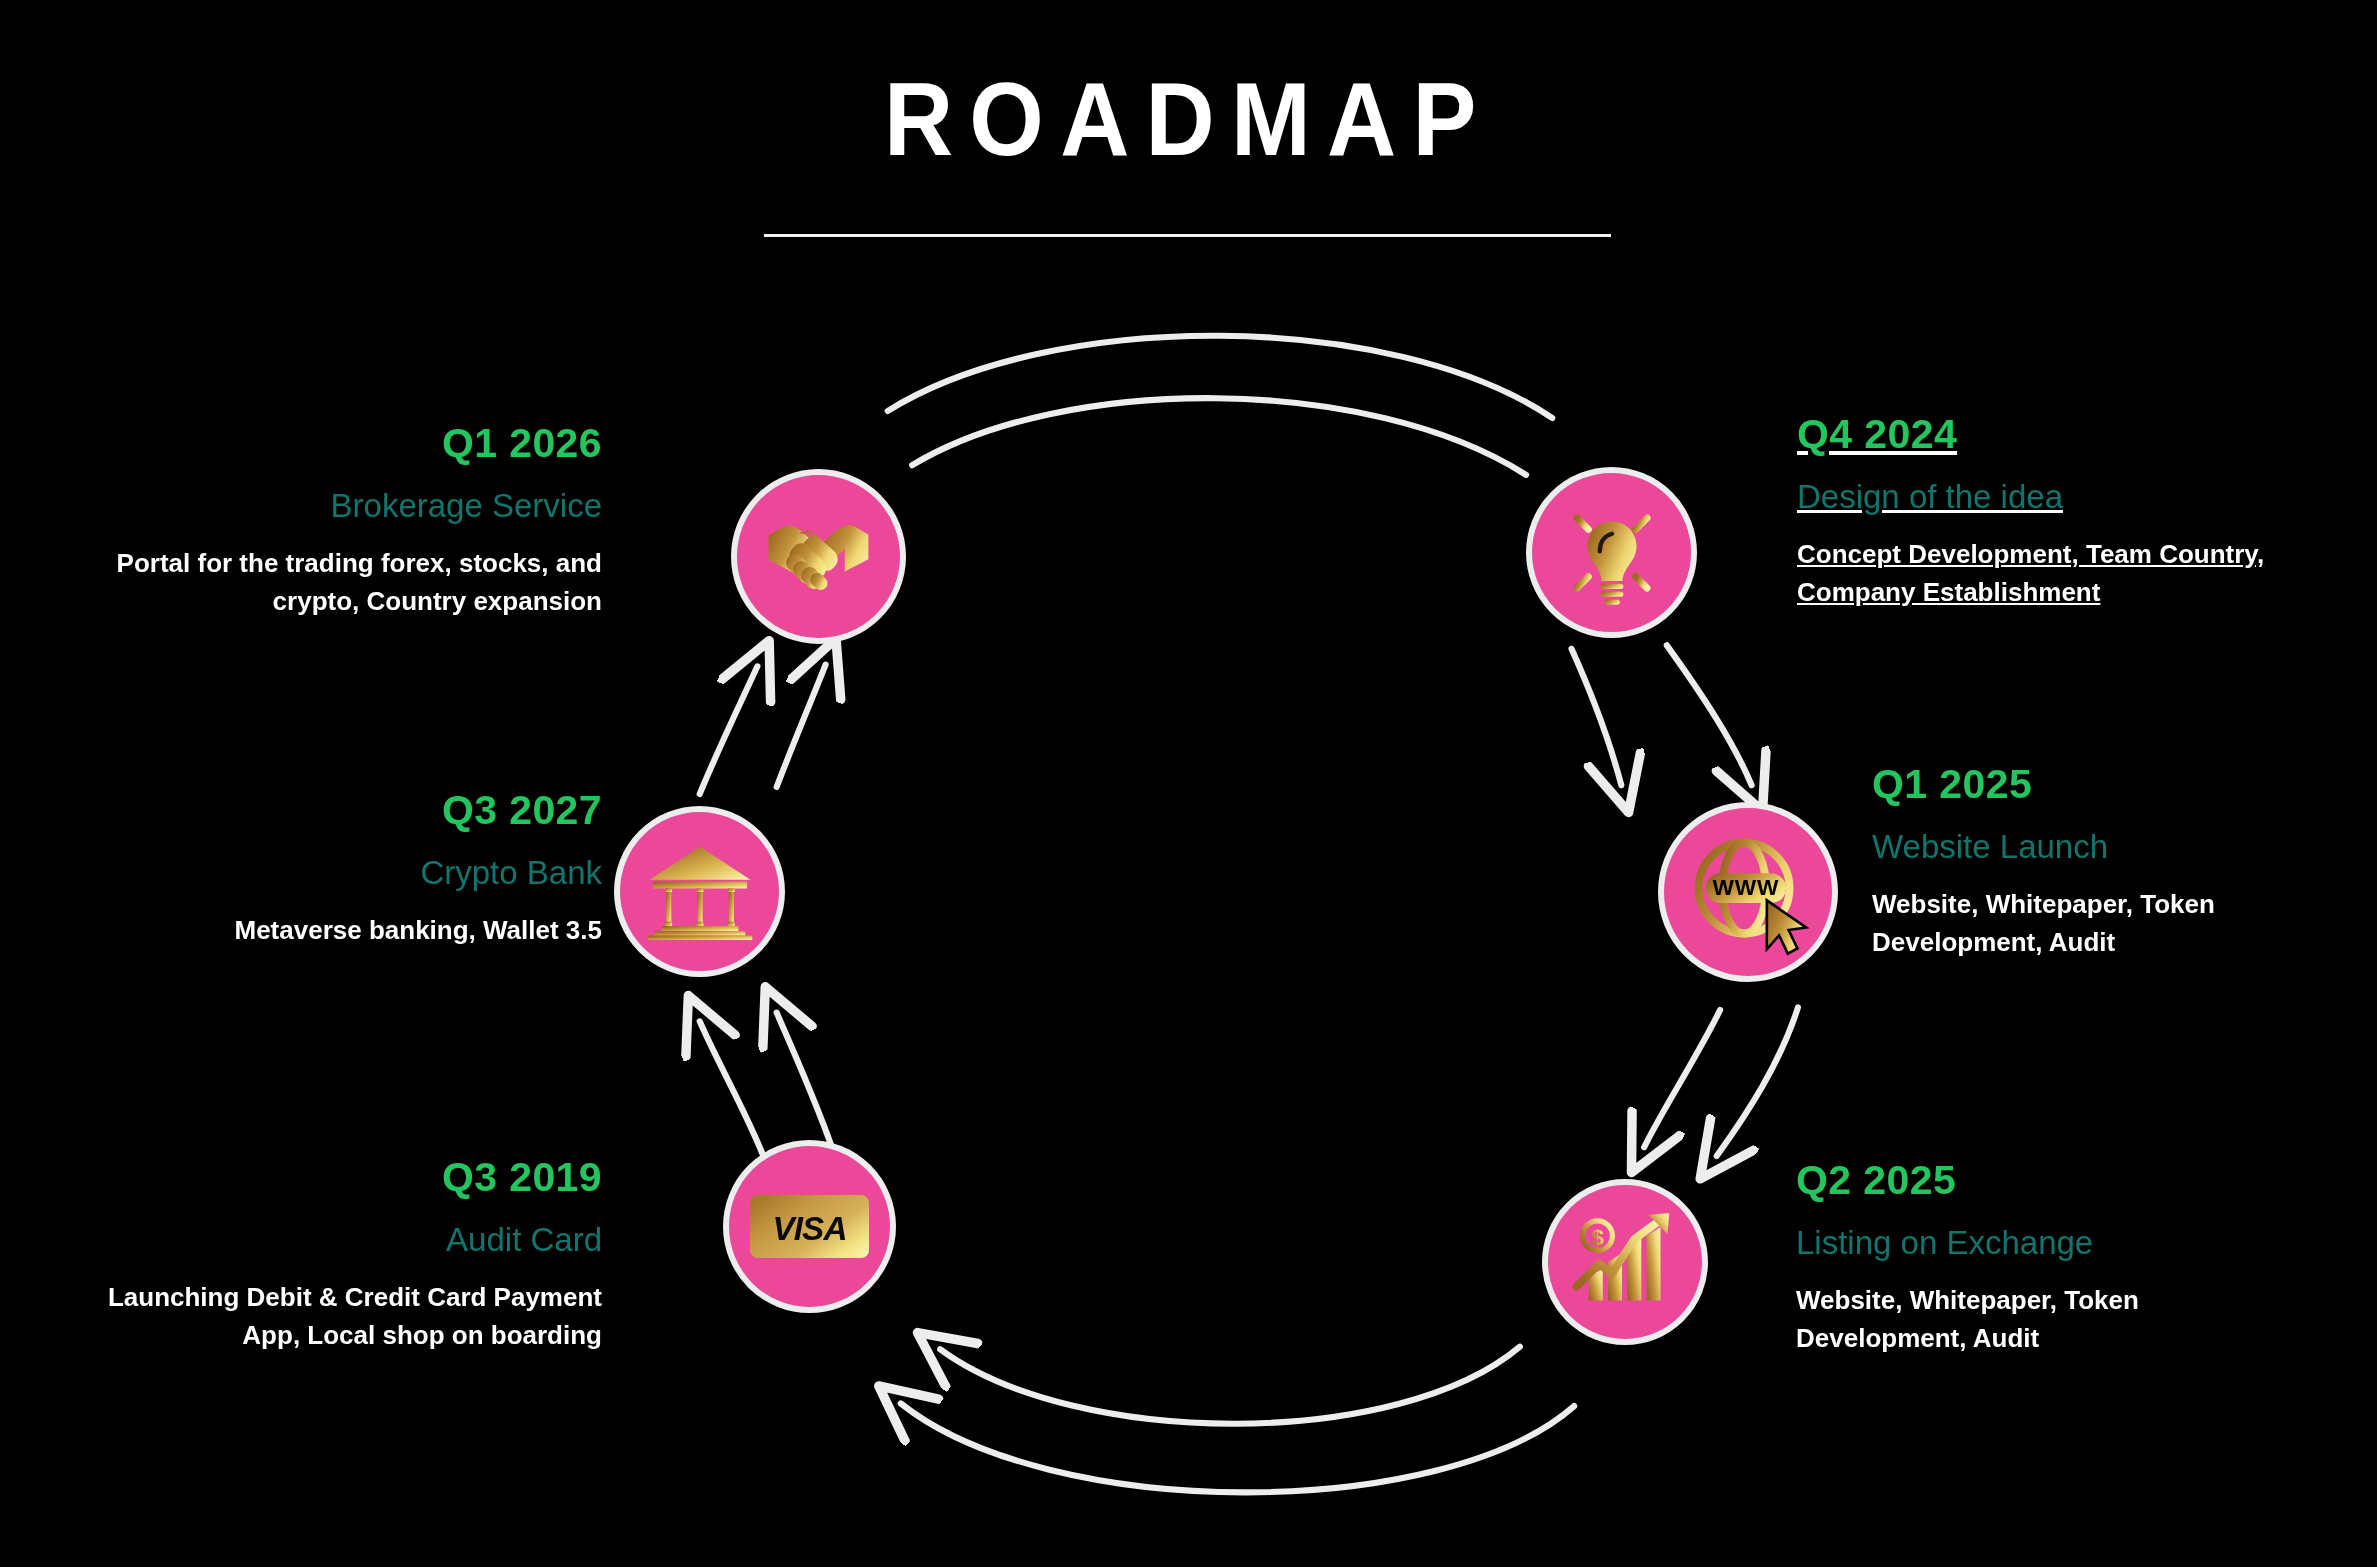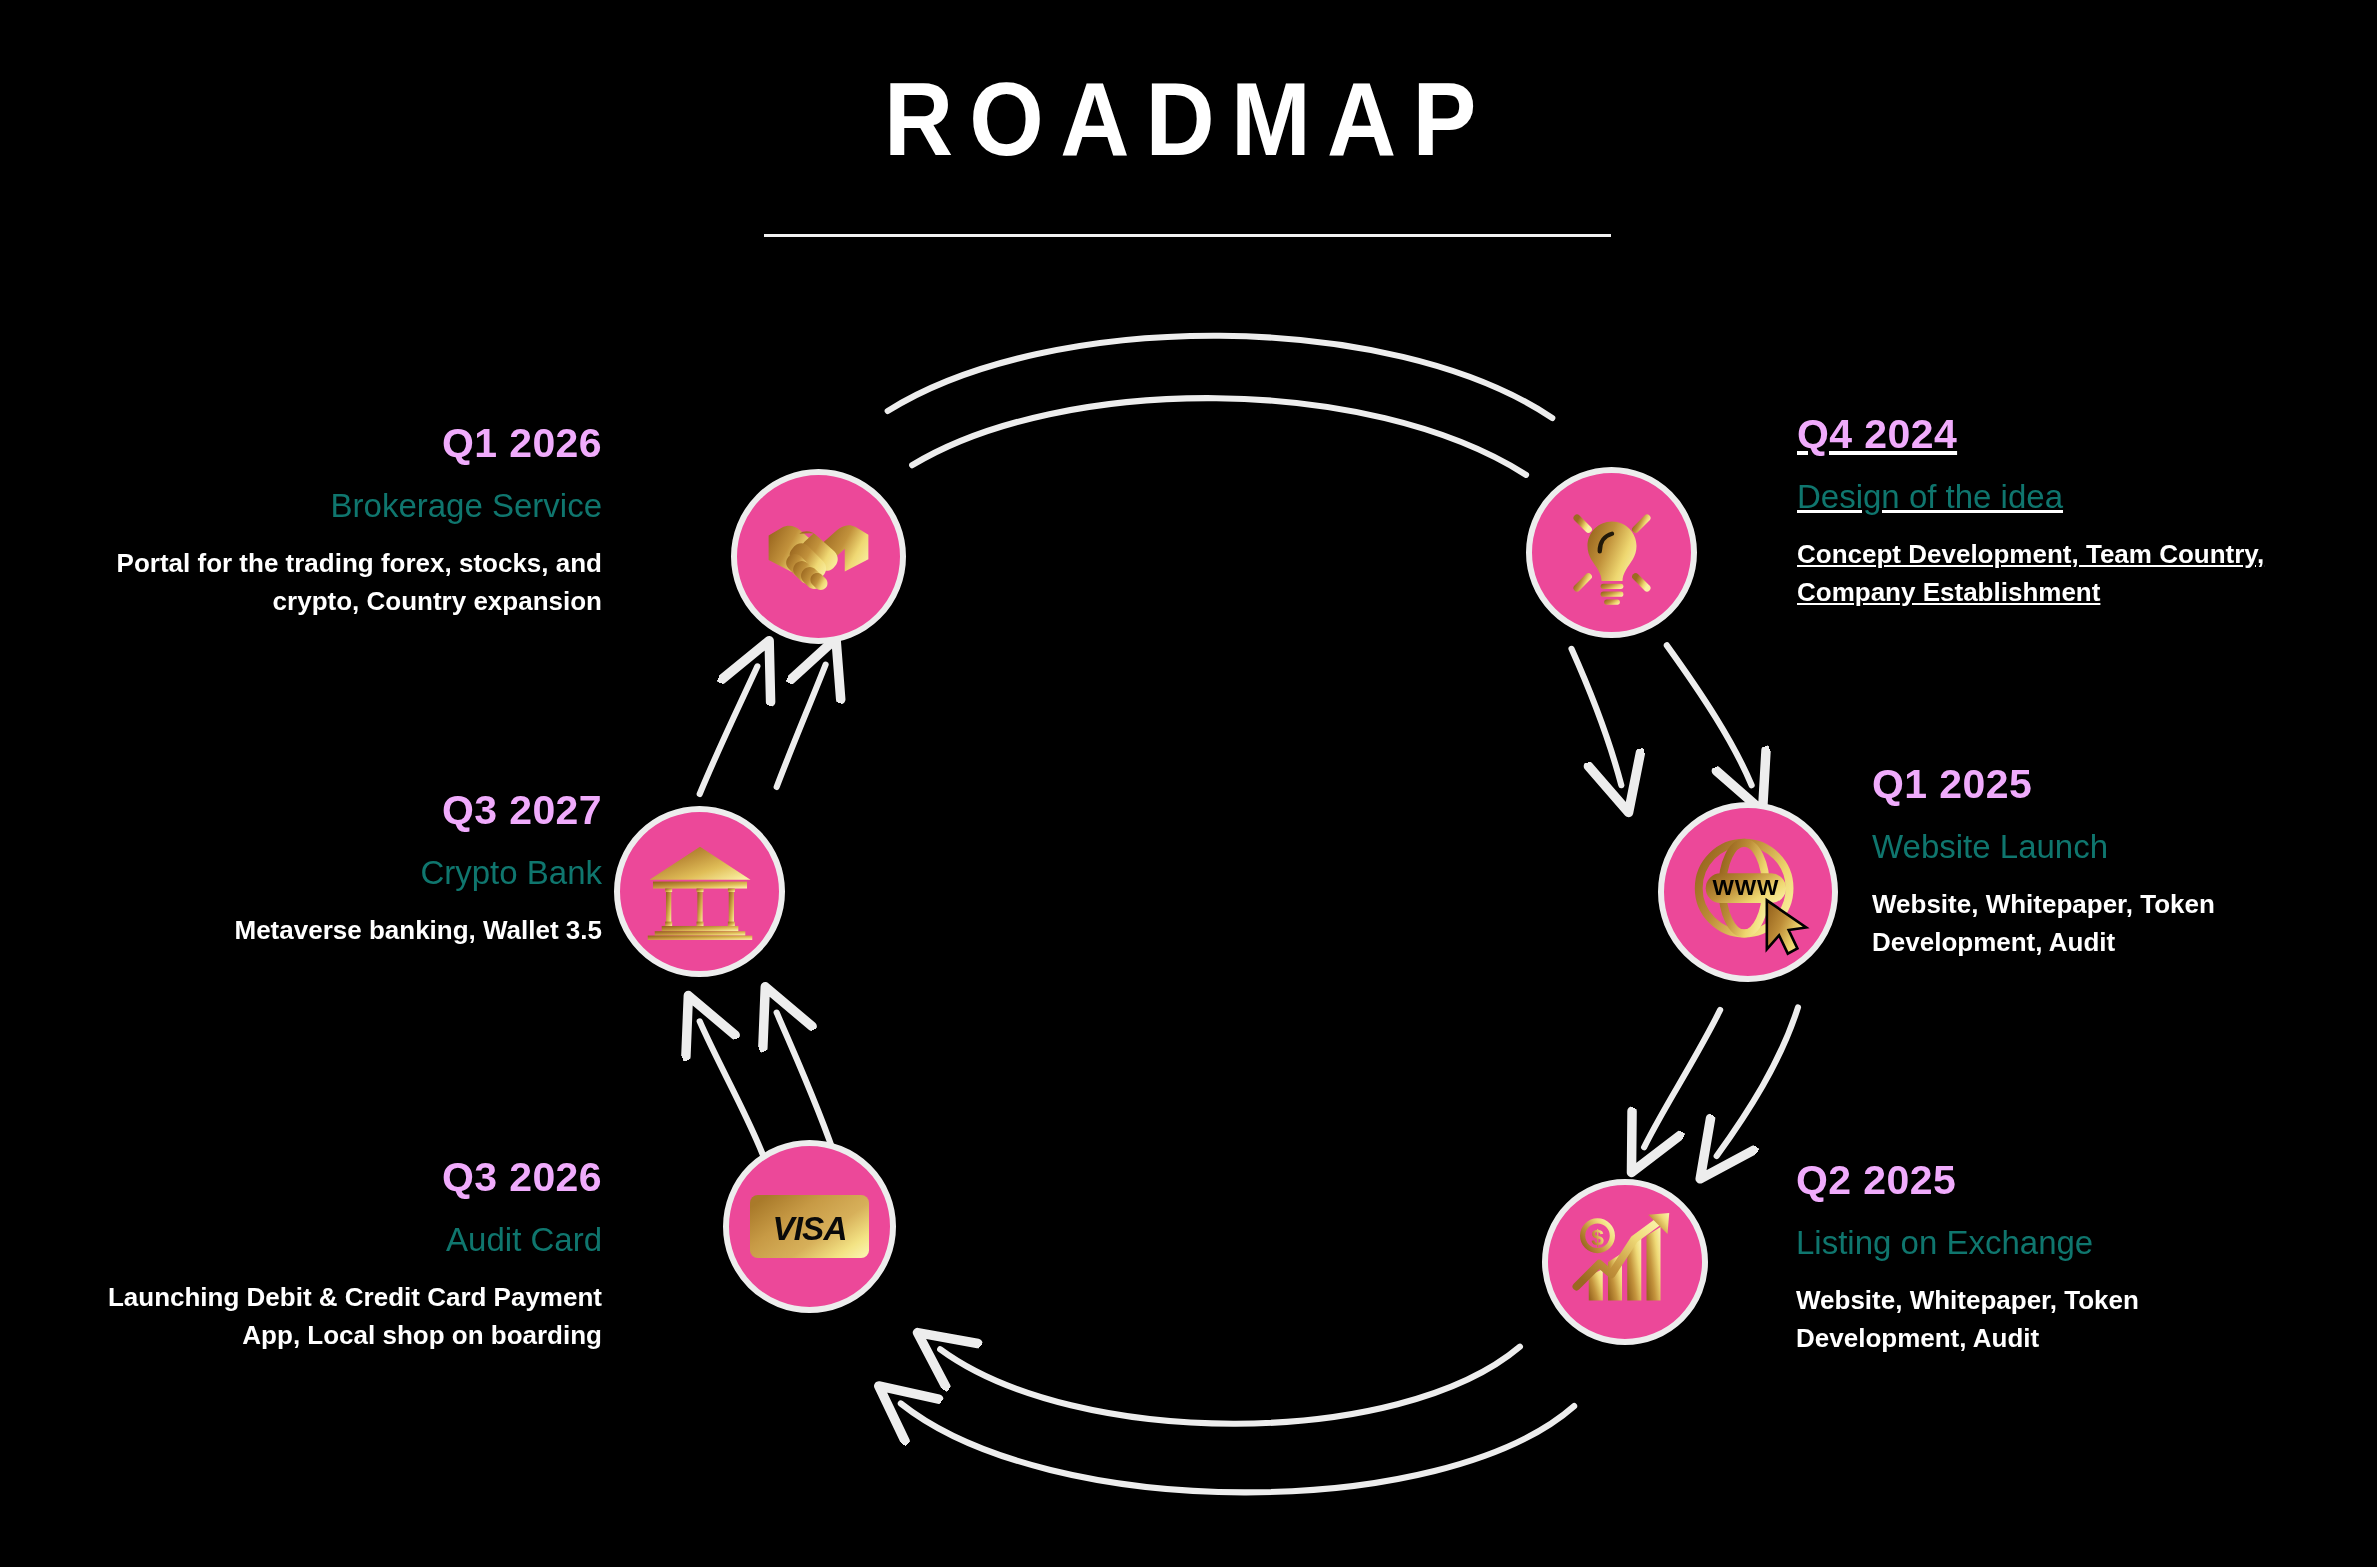--- a/index.html
+++ b/index.html
@@ -22,21 +22,21 @@
   
   .node{position:absolute;border-radius:50%;
         border:6.1px solid #ededed;background:#ec4899;
         display:flex;align-items:center;justify-content:center;
         box-sizing:border-box;}
   .node svg{overflow:visible;}
 
   
   .tb{position:absolute;}
   .tb .q{font-size:41px;font-weight:700;line-height:1.05;letter-spacing:0.4px;
-         color:#f0abfc;white-space:nowrap;}
+         color:#22c55e;white-space:nowrap;}
   .tb .sub{font-size:33px;font-weight:400;line-height:1.1;color:#0f766e;}
   .tb .det{font-size:26px;font-weight:600;line-height:1.45;color:#ffffff;}
   .tb.right{text-align:left;}
   .tb.left{text-align:right;}
 
   .gap-a{height:23px;}
   .gap-b{height:21px;}
 </style>
 </head>
 <body>
@@ -275,19 +275,19 @@
 
 <div class="tb left" style="left:51px;top:789px;width:551px;">
   <div class="q">Q3 2027</div>
   <div class="gap-a"></div>
   <div class="sub">Crypto Bank</div>
   <div class="gap-b"></div>
   <div class="det">Metaverse banking, Wallet 3.5</div>
 </div>
 
 <div class="tb left" style="left:51px;top:1156px;width:551px;">
-  <div class="q">Q3 2026</div>
+  <div class="q">Q3 2019</div>
   <div class="gap-a"></div>
   <div class="sub">Audit Card</div>
   <div class="gap-b"></div>
   <div class="det">Launching Debit &amp; Credit Card Payment App, Local shop on boarding</div>
 </div>
 
 
 </body></html>

